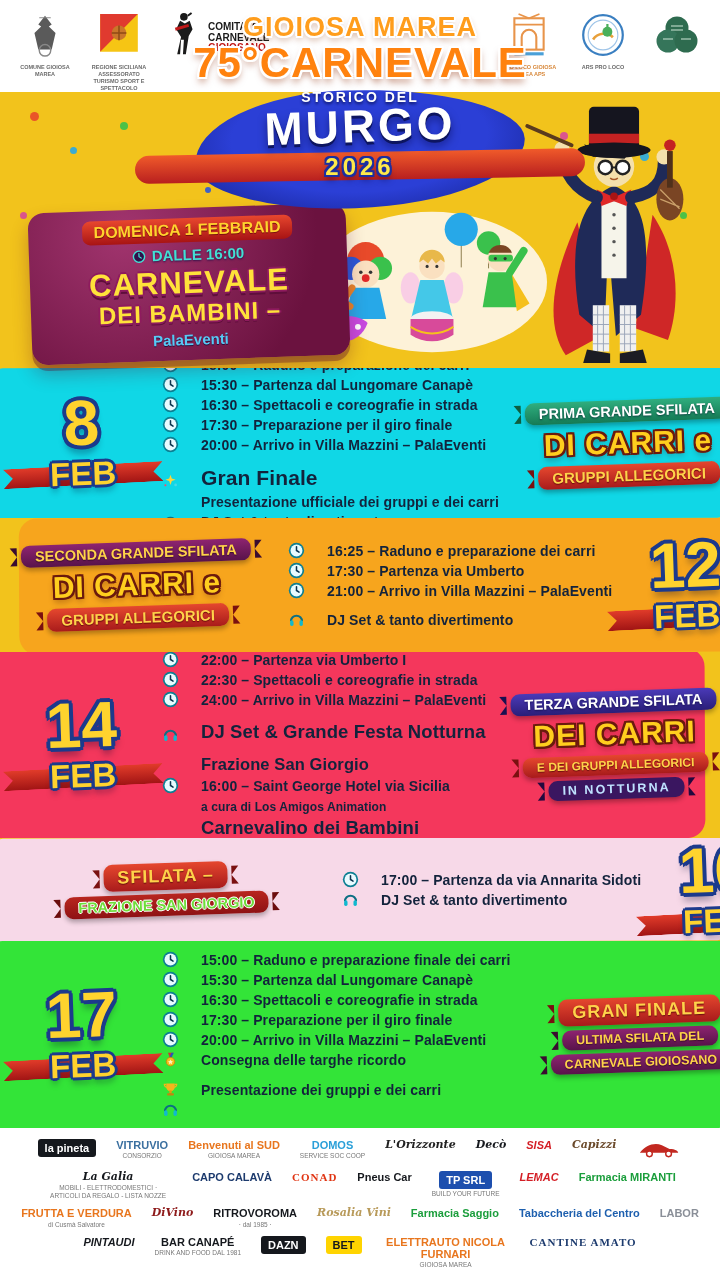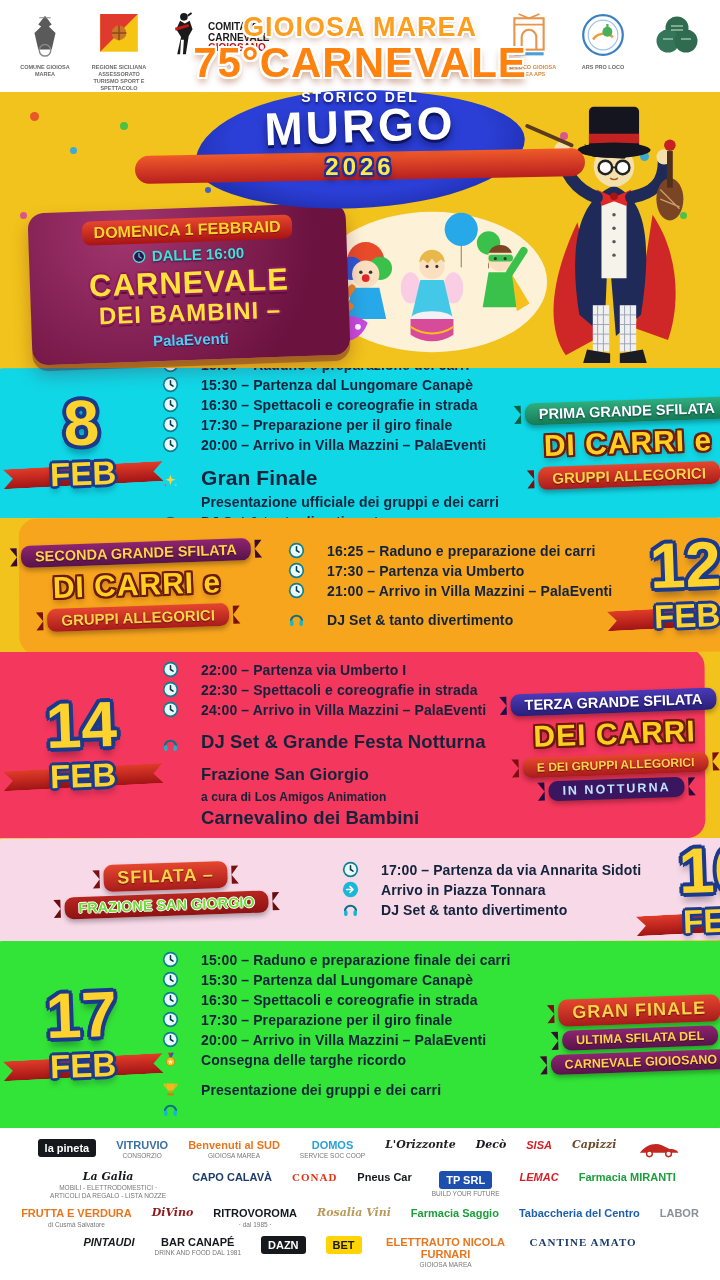--- a/index.html
+++ b/index.html
@@ -509,20 +509,30 @@
               </svg>
             </span>
             <span class="txt">DJ Set &amp; Grande Festa Notturna</span>
           </div>
           <div class="srow s-subhead s-gap">
             <span style="display: inline-flex;">
               <svg viewBox="0 0 20 20"></svg>
             </span>
             <span class="txt">Frazione San Giorgio</span>
           </div>
+          <div class="srow">
+            <span style="display: inline-flex;">
+              <svg viewBox="0 0 20 20">
+                <circle cx="10" cy="10" r="9" fill="#0c7f93"></circle>
+                <circle cx="10" cy="10" r="7" fill="#e8fbff"></circle>
+                <path d="M10 5.5V10l3 2" stroke="#0c3550" stroke-width="1.8" fill="none" stroke-linecap="round"></path>
+              </svg>
+            </span>
+            <span class="txt">16:00 – Saint George Hotel via Sicilia</span>
+          </div>
           <div class="srow s-small">
             <span style="display: inline-flex;">
               <svg viewBox="0 0 20 20"></svg>
             </span>
             <span class="txt">a cura di Los Amigos Animation</span>
           </div>
           <div class="srow s-big2">
             <span style="display: inline-flex;">
               <svg viewBox="0 0 20 20"></svg>
             </span>
@@ -548,29 +558,20 @@
       <div class="sched" style="padding-left:18px;">
           <div class="srow">
             <span style="display: inline-flex;">
               <svg viewBox="0 0 20 20">
                 <circle cx="10" cy="10" r="9" fill="#0c7f93"></circle>
                 <circle cx="10" cy="10" r="7" fill="#e8fbff"></circle>
                 <path d="M10 5.5V10l3 2" stroke="#0c3550" stroke-width="1.8" fill="none" stroke-linecap="round"></path>
               </svg>
             </span>
             <span class="txt">17:00 – Partenza da via Annarita Sidoti</span>
-          </div>
-          <div class="srow">
-            <span style="display: inline-flex;">
-              <svg viewBox="0 0 20 20">
-                <circle cx="10" cy="10" r="9" fill="#17b8d8"></circle>
-                <path d="M5.5 10h7M9.5 6.5L13 10l-3.5 3.5" stroke="#fff" stroke-width="2" fill="none" stroke-linecap="round" stroke-linejoin="round"></path>
-              </svg>
-            </span>
-            <span class="txt">Arrivo in Piazza Tonnara</span>
           </div>
           <div class="srow">
             <span style="display: inline-flex;">
               <svg viewBox="0 0 20 20">
                 <path d="M3.5 12a6.5 6.5 0 0 1 13 0" fill="none" stroke="#0c6f83" stroke-width="2.4"></path>
                 <rect x="2.5" y="11" width="4" height="6.5" rx="1.8" fill="#10b9cf"></rect>
                 <rect x="13.5" y="11" width="4" height="6.5" rx="1.8" fill="#10b9cf"></rect>
               </svg>
             </span>
             <span class="txt">DJ Set &amp; tanto divertimento</span>

